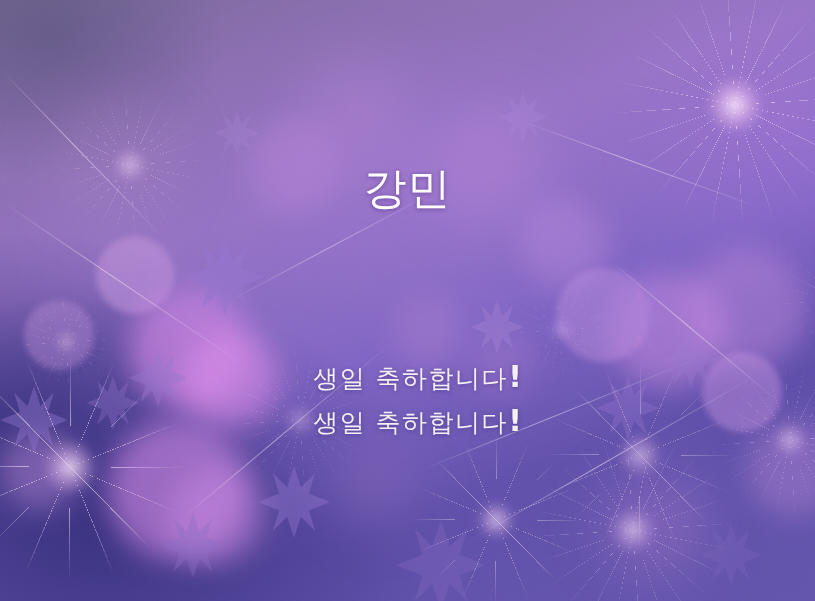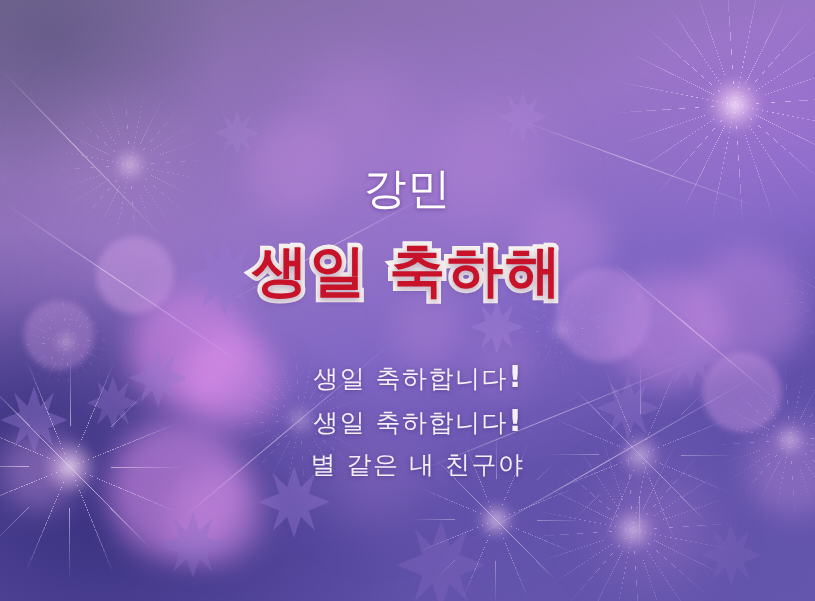--- a/index.html
+++ b/index.html
@@ -240,22 +240,20 @@
       <div class="burst fine" style="left: 715px; top: 365px; width: 150px; height: 150px; opacity: 0.55;"></div>
       <div class="burst fine" style="left: 505px; top: 275px; width: 110px; height: 110px; opacity: 0.3;"></div>
       <div class="burst fine" style="left: 775px; top: 235px; width: 130px; height: 130px; opacity: 0.35;"></div>
     </div>
   <div class="bg-layer" id="bg-haze"></div>
 
   <div id="content">
 
     <div id="recipient-name">강민</div>
 
-    <div id="greeting-title">생일 축하해</div>
 
     <div id="message-block">
         <div class="line"><span>생일 축하합니다</span><span class="bang">!</span></div>
         <div class="line"><span>생일 축하합니다</span><span class="bang">!</span></div>
-        <div class="line"><span>별 같은 내 친구야</span></div>
       </div>
 
   </div>
 </div>
 
 </body></html>

